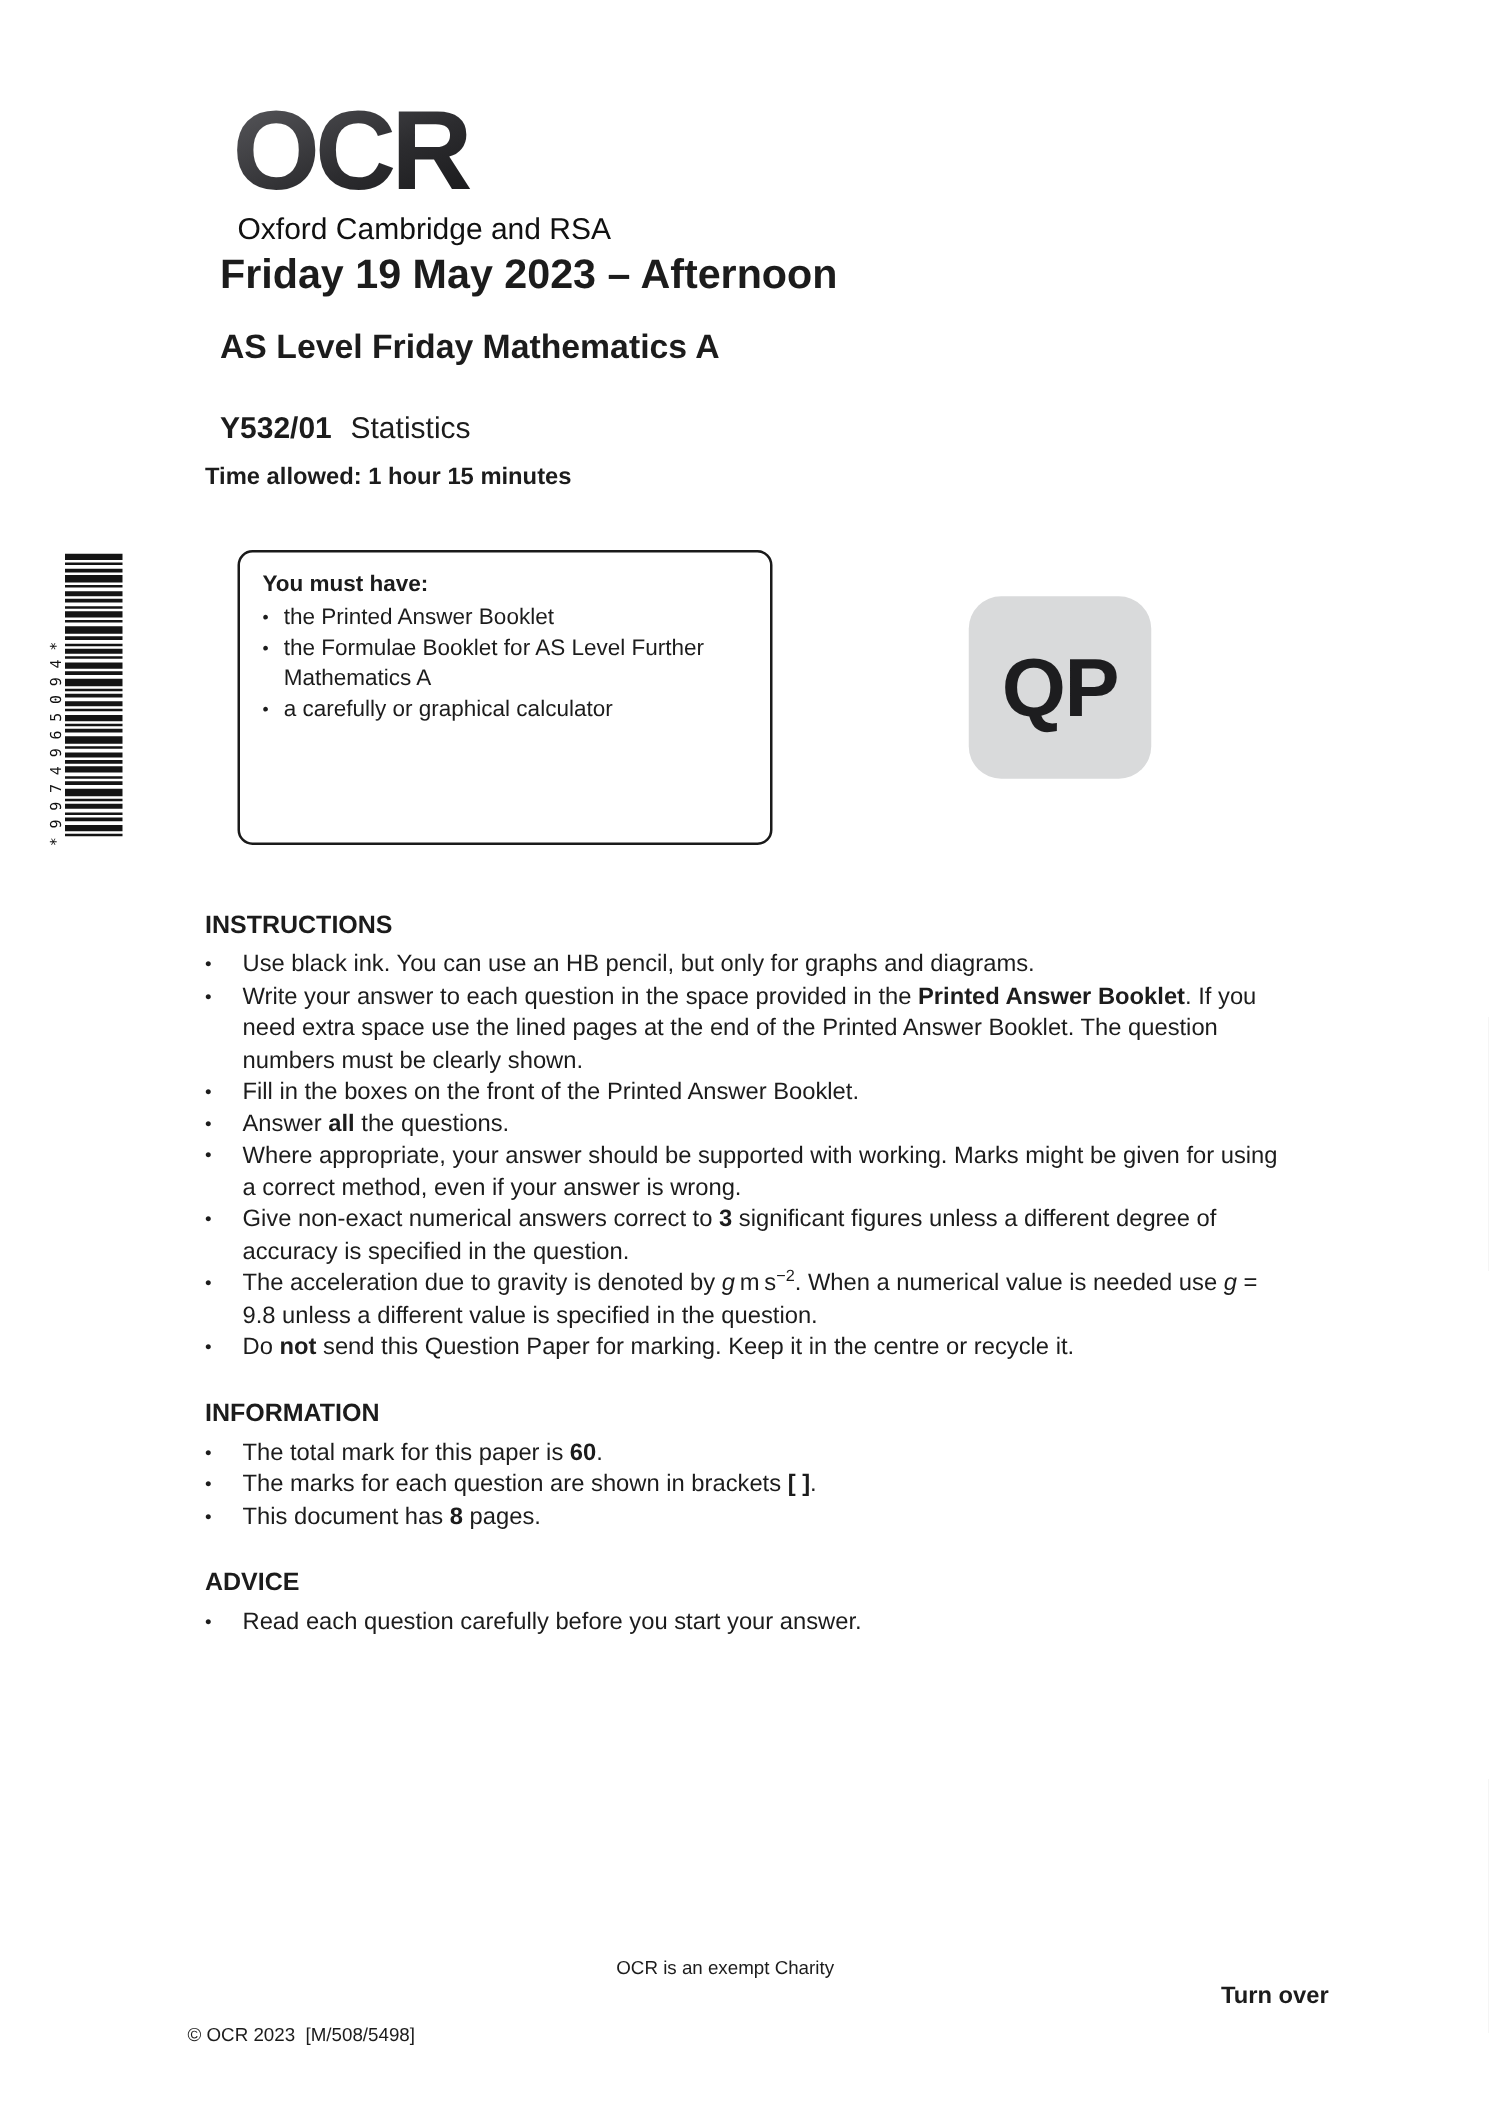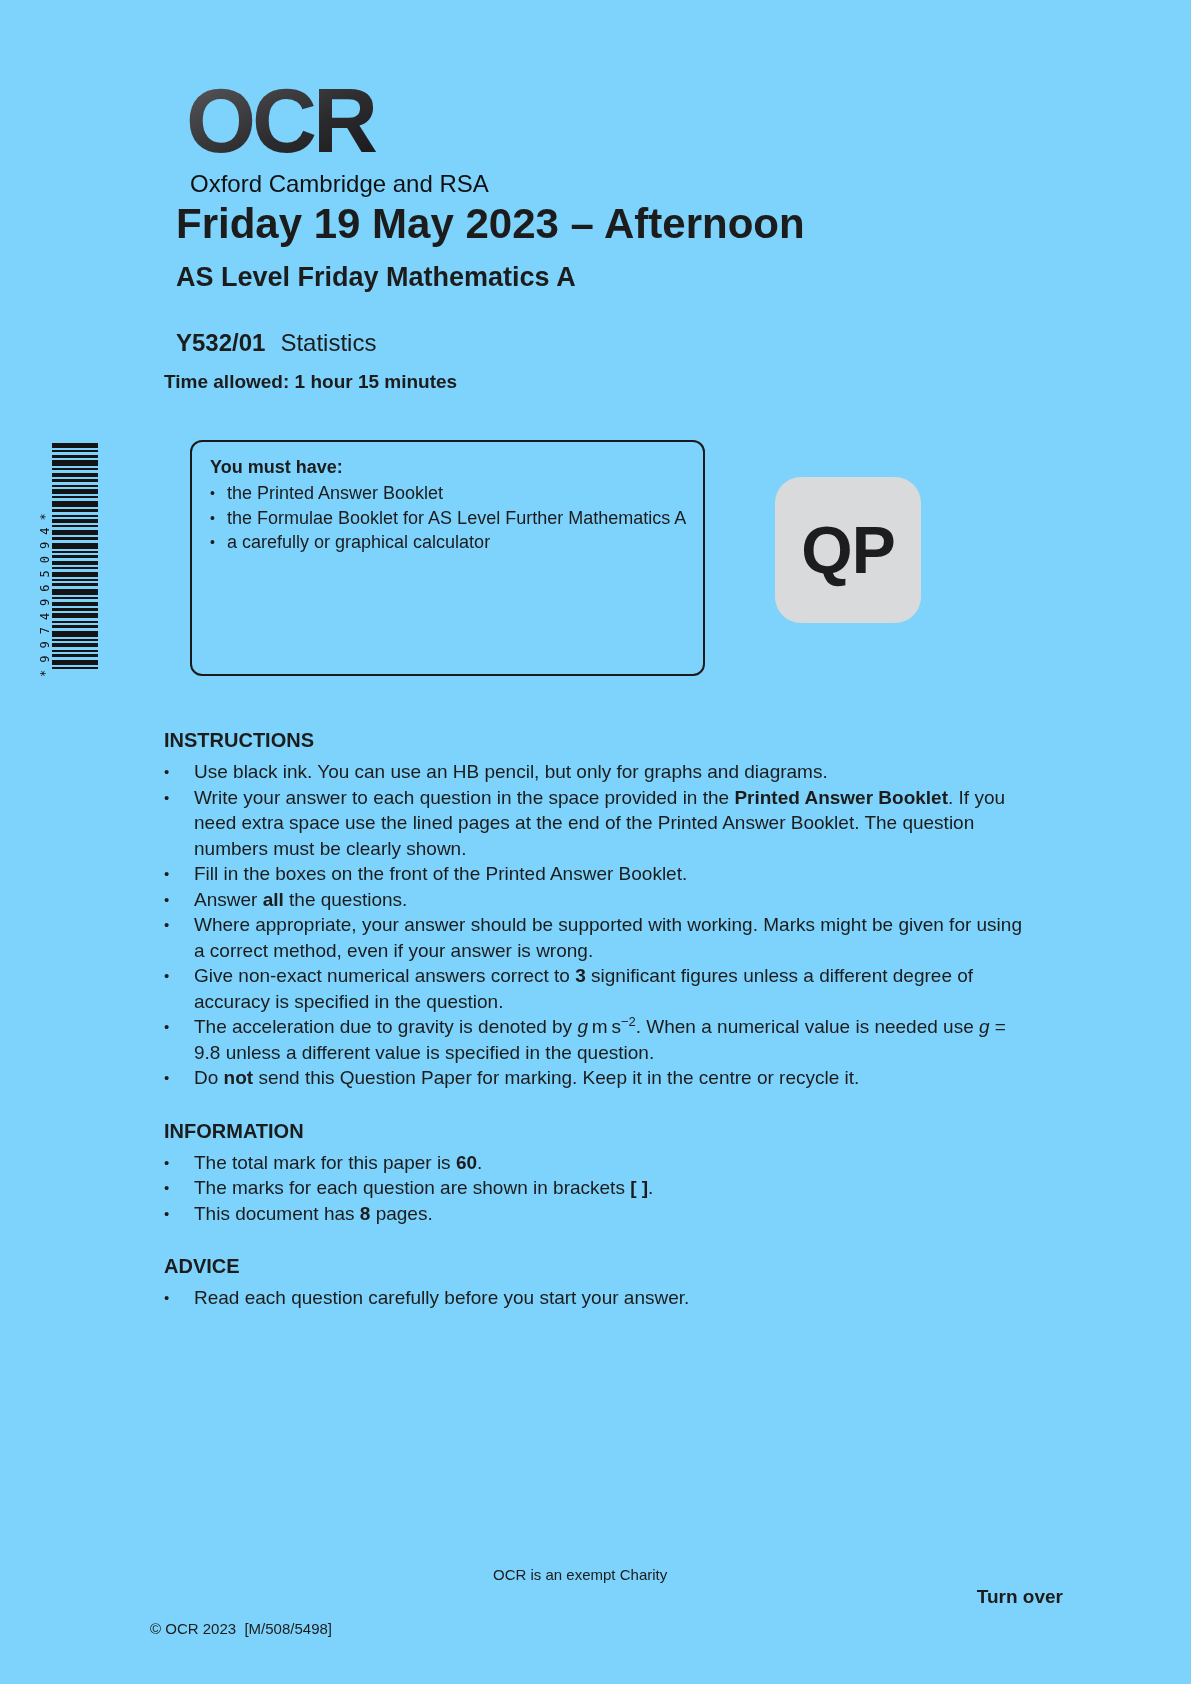--- a/index.html
+++ b/index.html
@@ -1,50 +1,50 @@
 <!DOCTYPE html>
 <html><head>
 <meta charset="utf-8">
 <style>
   * { margin:0; padding:0; box-sizing:border-box; }
   html,body { background:#e8e8e8; }
   .page {
     position:relative; width:1191px; height:1684px; margin:0 auto;
-    background:#7dd3fc; color:#1c1c1c;
+    background:#ffffff; color:#1c1c1c;
     font-family:"Liberation Sans", sans-serif;
     overflow:hidden;
   }
   
   .logo { position:absolute; left:186px; top:76px; }
   .logo-text {
     font-size:90px; font-weight:bold; letter-spacing:-4px; line-height:1;
     color:#28282b;
     background:linear-gradient(155deg,#5a5a5e 0%,#2c2c2f 45%,#0a0a0b 100%);
     -webkit-background-clip:text; background-clip:text; -webkit-text-fill-color:transparent;
   }
   .logo-tagline { font-size:24px; color:#111; margin-top:4px; margin-left:4px; }
   
-  .h1 { position:absolute; left:176px; top:200px; font-size:42px; font-weight:bold; }
+  .h1 { position:absolute; left:176px; top:200px; font-size:33px; font-weight:bold; }
   .h2 { position:absolute; left:176px; top:262px; font-size:27px; font-weight:bold; }
   .paper-line { position:absolute; left:176px; top:329px; font-size:24px; }
   .paper-code { font-weight:bold; }
   .paper-name { margin-left:15px; }
   .time-line { position:absolute; left:164px; top:371px; font-size:19px; font-weight:bold; }
   
   .barcode { position:absolute; left:36px; top:443px; height:234px; display:flex; align-items:stretch; }
   .barcode-label {
     writing-mode:vertical-rl; transform:rotate(180deg);
     font-family:"DejaVu Sans Mono", monospace; font-size:12px; letter-spacing:7px;
     color:#111; margin-left:2px;
   }
   .barcode-bars { width:46px; display:flex; flex-direction:column; }
   .barcode-bars .bar { width:100%; background:#141414; }
   
   .must-box {
-    position:absolute; left:190px; top:440px; width:515px; height:236px;
+    position:absolute; left:190px; top:440px; width:428px; height:236px;
     border:2.5px solid #1a1a1a; border-radius:12px; padding:15px 16px 0 18px;
   }
   .must-title { font-size:18px; font-weight:bold; }
   .must-list { list-style:none; margin-top:3px; font-size:18px; line-height:24.5px; }
   .must-list li { display:flex; }
   .mh-bullet { flex:0 0 17px; font-size:14px; }
   .mh-text { flex:1; }
   
   .qp-badge {
     position:absolute; left:775px; top:477px; width:146px; height:146px;

